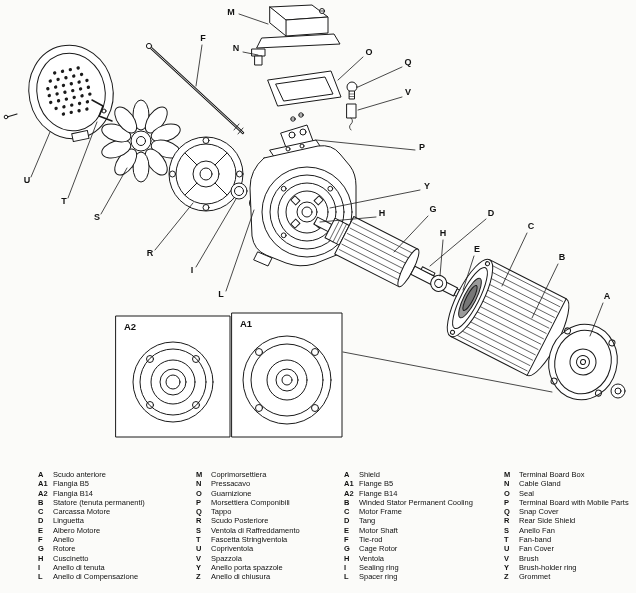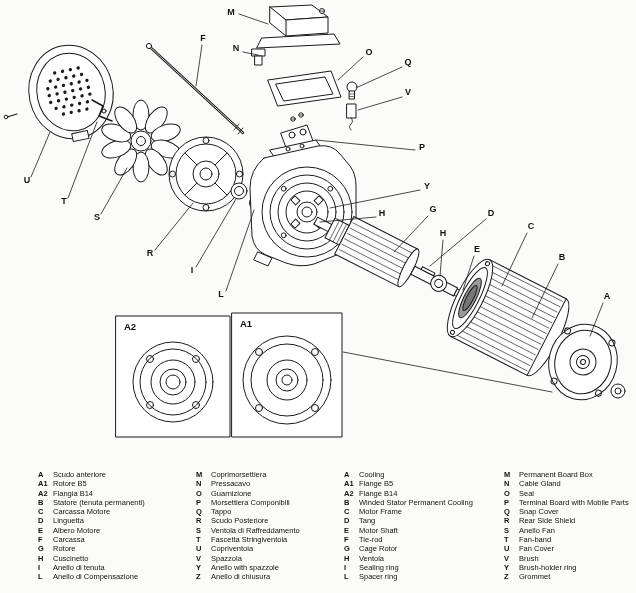--- a/index.html
+++ b/index.html
@@ -395,21 +395,21 @@
 </svg>
 
 <div class="legend">
   <div class="lcol" id="col-it-1">
         <div class="lrow">
           <span class="lkey">A</span>
           <span class="ltext">Scudo anteriore</span>
         </div>
         <div class="lrow">
           <span class="lkey">A1</span>
-          <span class="ltext">Rotore B5</span>
+          <span class="ltext">Flangia B5</span>
         </div>
         <div class="lrow">
           <span class="lkey">A2</span>
           <span class="ltext">Flangia B14</span>
         </div>
         <div class="lrow">
           <span class="lkey">B</span>
           <span class="ltext">Statore (tenuta permanenti)</span>
         </div>
         <div class="lrow">
@@ -419,21 +419,21 @@
         <div class="lrow">
           <span class="lkey">D</span>
           <span class="ltext">Linguetta</span>
         </div>
         <div class="lrow">
           <span class="lkey">E</span>
           <span class="ltext">Albero Motore</span>
         </div>
         <div class="lrow">
           <span class="lkey">F</span>
-          <span class="ltext">Carcassa</span>
+          <span class="ltext">Anello</span>
         </div>
         <div class="lrow">
           <span class="lkey">G</span>
           <span class="ltext">Rotore</span>
         </div>
         <div class="lrow">
           <span class="lkey">H</span>
           <span class="ltext">Cuscinetto</span>
         </div>
         <div class="lrow">
@@ -481,31 +481,31 @@
         <div class="lrow">
           <span class="lkey">U</span>
           <span class="ltext">Copriventola</span>
         </div>
         <div class="lrow">
           <span class="lkey">V</span>
           <span class="ltext">Spazzola</span>
         </div>
         <div class="lrow">
           <span class="lkey">Y</span>
-          <span class="ltext">Anello with spazzole</span>
+          <span class="ltext">Anello porta spazzole</span>
         </div>
         <div class="lrow">
           <span class="lkey">Z</span>
           <span class="ltext">Anello di chiusura</span>
         </div>
       </div>
   <div class="lcol" id="col-en-1">
         <div class="lrow">
           <span class="lkey">A</span>
-          <span class="ltext">Cooling</span>
+          <span class="ltext">Shield</span>
         </div>
         <div class="lrow">
           <span class="lkey">A1</span>
           <span class="ltext">Flange B5</span>
         </div>
         <div class="lrow">
           <span class="lkey">A2</span>
           <span class="ltext">Flange B14</span>
         </div>
         <div class="lrow">
@@ -541,21 +541,21 @@
           <span class="ltext">Sealing ring</span>
         </div>
         <div class="lrow">
           <span class="lkey">L</span>
           <span class="ltext">Spacer ring</span>
         </div>
       </div>
   <div class="lcol" id="col-en-2">
         <div class="lrow">
           <span class="lkey">M</span>
-          <span class="ltext">Permanent Board Box</span>
+          <span class="ltext">Terminal Board Box</span>
         </div>
         <div class="lrow">
           <span class="lkey">N</span>
           <span class="ltext">Cable Gland</span>
         </div>
         <div class="lrow">
           <span class="lkey">O</span>
           <span class="ltext">Seal</span>
         </div>
         <div class="lrow">

